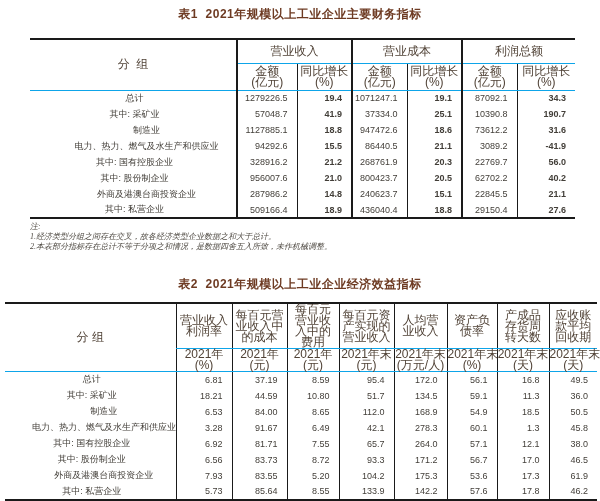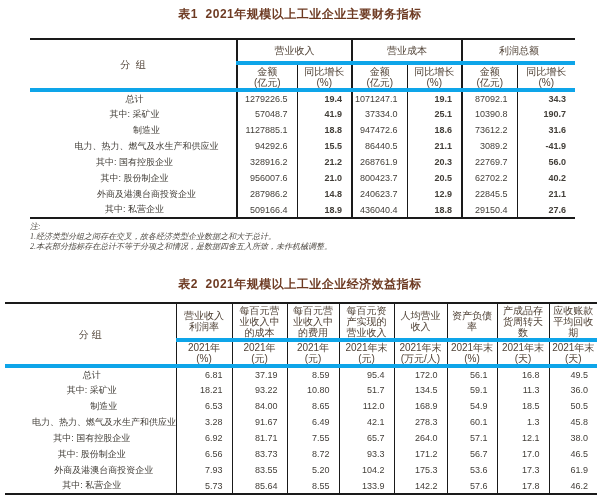--- a/index.html
+++ b/index.html
@@ -30,22 +30,22 @@
     border-bottom: 2px solid #1a1a1a;
   }
   #table1 { left: 30px; top: 38px; width: 545px; }
   #table2 { left: 5px;  top: 302px; width: 592px; }
 
   thead th {
     font-weight: normal;
     color: #504236;
     text-align: center;
     vertical-align: middle;
-    border-bottom: 4px solid #0ea5e9;
-    font-size: 10px;
+    border-bottom: 1px solid #0ea5e9;
+    font-size: 12px;
     line-height: 11px;
     white-space: pre;
   }
   #table1 thead tr.r1 th { height: 24px; }
   #table1 thead tr.r2 th { height: 27px; }
   #table2 thead tr.r1 th { height: 37px; }
   #table2 thead tr.r2 th { height: 23px; }
   #table2 thead tr.r1 th { white-space: normal; padding: 0 3px; }
 
   .grp { white-space: pre; }
@@ -164,21 +164,21 @@
           <td class="num c2">800423.7</td>
           <td class="num c3">20.5</td>
           <td class="num c4">62702.2</td>
           <td class="num c5">40.2</td>
         </tr>
         <tr>
           <td class="lbl ind">外商及港澳台商投资企业</td>
           <td class="num c0">287986.2</td>
           <td class="num c1">14.8</td>
           <td class="num c2">240623.7</td>
-          <td class="num c3">12.9</td>
+          <td class="num c3">15.1</td>
           <td class="num c4">22845.5</td>
           <td class="num c5">21.1</td>
         </tr>
         <tr>
           <td class="lbl">其中: 私营企业</td>
           <td class="num c0">509166.4</td>
           <td class="num c1">18.9</td>
           <td class="num c2">436040.4</td>
           <td class="num c3">18.8</td>
           <td class="num c4">29150.4</td>
@@ -238,21 +238,21 @@
           <td class="num c2">8.59</td>
           <td class="num c3">95.4</td>
           <td class="num c4">172.0</td>
           <td class="num c5">56.1</td>
           <td class="num c6">16.8</td>
           <td class="num c7">49.5</td>
         </tr>
         <tr>
           <td class="lbl">其中: 采矿业</td>
           <td class="num c0">18.21</td>
-          <td class="num c1">93.22</td>
+          <td class="num c1">44.59</td>
           <td class="num c2">10.80</td>
           <td class="num c3">51.7</td>
           <td class="num c4">134.5</td>
           <td class="num c5">59.1</td>
           <td class="num c6">11.3</td>
           <td class="num c7">36.0</td>
         </tr>
         <tr>
           <td class="lbl ind">制造业</td>
           <td class="num c0">6.53</td>

